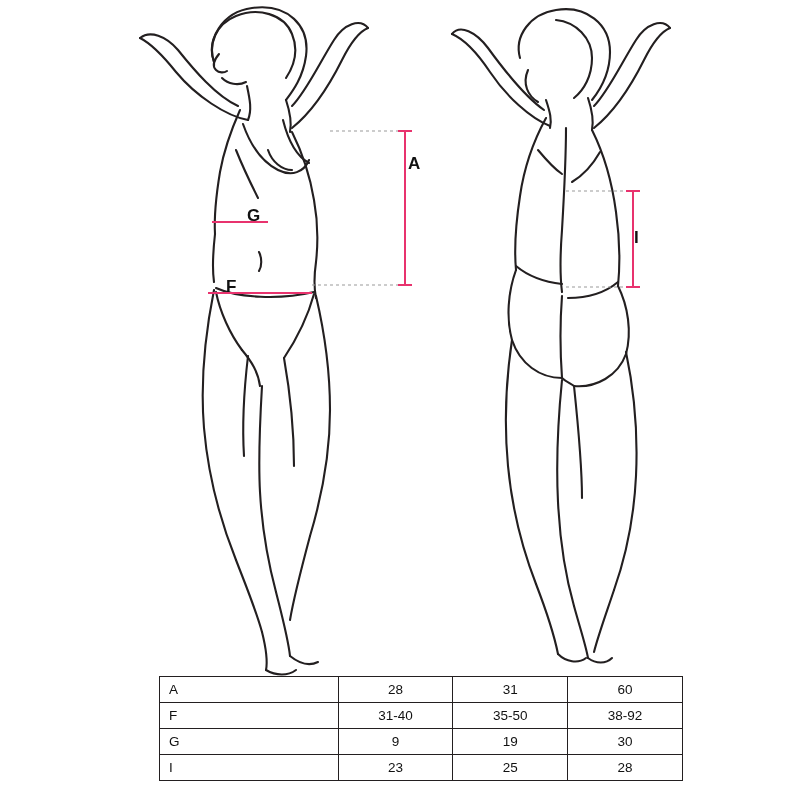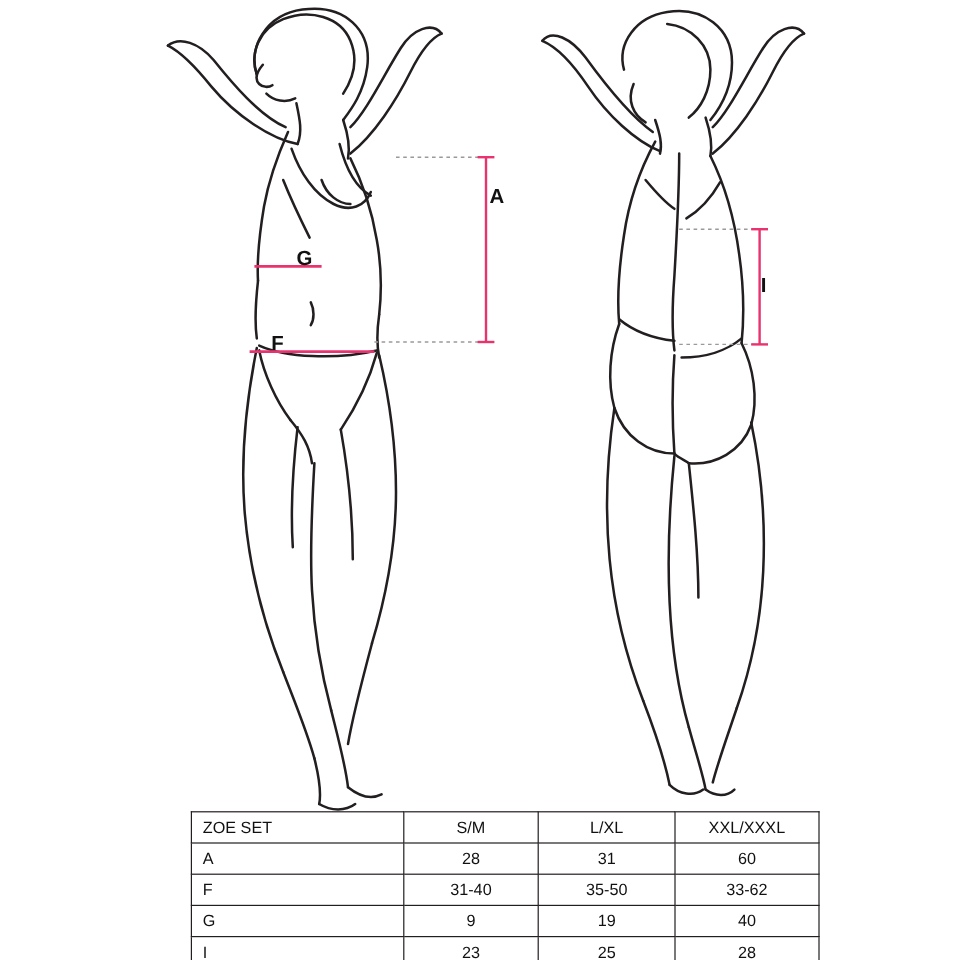--- a/index.html
+++ b/index.html
@@ -193,42 +193,36 @@
   </div>
 
   <span class="meas-label label-a">A</span>
   <span class="meas-label label-g">G</span>
   <span class="meas-label label-f">F</span>
   <span class="meas-label label-i">I</span>
 
   <table class="size-table">
     <tbody>
       <tr>
-        <td class="rowhead">ZOE SET</td>
-        <td class="col">S/M</td>
-        <td class="col">L/XL</td>
-        <td class="col">XXL/XXXL</td>
-      </tr>
-      <tr>
         <td class="rowhead">A</td>
         <td class="col">28</td>
         <td class="col">31</td>
         <td class="col">60</td>
       </tr>
       <tr>
         <td class="rowhead">F</td>
         <td class="col">31-40</td>
         <td class="col">35-50</td>
-        <td class="col">33-62</td>
+        <td class="col">38-92</td>
       </tr>
       <tr>
         <td class="rowhead">G</td>
         <td class="col">9</td>
         <td class="col">19</td>
-        <td class="col">40</td>
+        <td class="col">30</td>
       </tr>
       <tr>
         <td class="rowhead">I</td>
         <td class="col">23</td>
         <td class="col">25</td>
         <td class="col">28</td>
       </tr>
     </tbody>
   </table>
 

